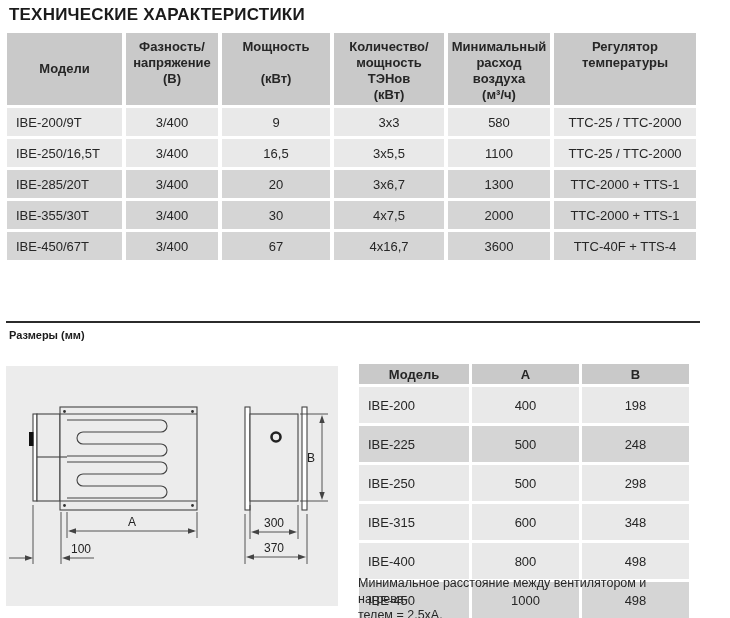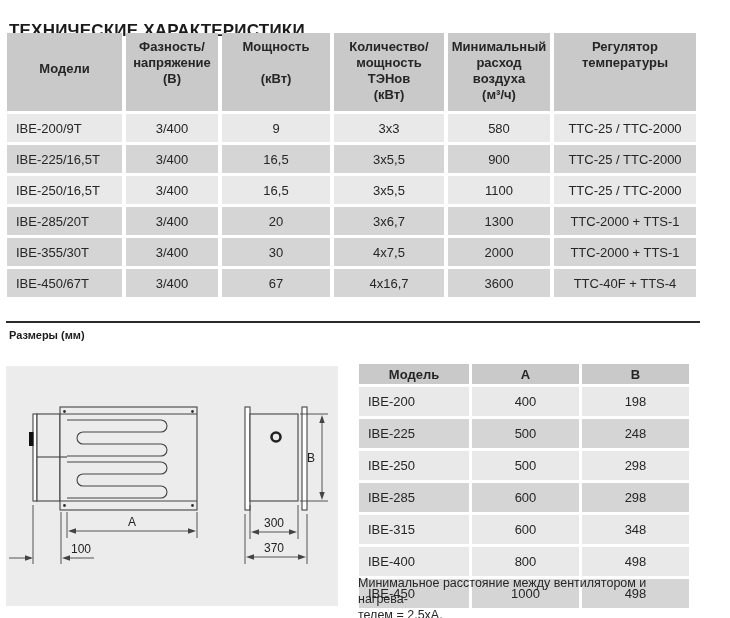--- a/index.html
+++ b/index.html
@@ -2,30 +2,30 @@
 <html><head>
 <meta charset="utf-8">
 <style>
   html,body{margin:0;padding:0;}
   body{
     width:730px;height:618px;position:relative;background:#ffffff;
     font-family:"Liberation Sans", sans-serif;color:#222;overflow:hidden;
   }
   .page-title{
     position:absolute;left:9px;top:5px;font-size:17px;font-weight:bold;
-    letter-spacing:.2px;color:#1b1b1b;margin-top:16px;
+    letter-spacing:.2px;color:#1b1b1b;
   }
   
   table.specs{
     position:absolute;left:3px;top:30px;border-collapse:separate;border-spacing:4px 3px;
     table-layout:fixed;
   }
   table.specs th{
     background:#c9c9c9;font-size:13px;font-weight:bold;line-height:16px;
-    vertical-align:top;padding:6px 2px 8px 2px;text-align:center;white-space:pre-line;
+    vertical-align:top;padding:6px 2px 2px 2px;text-align:center;white-space:pre-line;
     height:64px;color:#262626;
   }
   table.specs th.v-mid{vertical-align:middle;padding-top:2px;}
   table.specs td{
     font-size:13px;text-align:center;height:28px;padding:0 2px;color:#262626;
   }
   table.specs td.model, table.dims td.model{text-align:left;padding-left:9px;}
   tr.r-light td{background:#e9e9e9;}
   tr.r-dark td{background:#d5d5d5;}
   .c1{width:115px;} .c2{width:92px;} .c3{width:108px;}
@@ -39,21 +39,21 @@
   .dim-label{font-size:12px;fill:#222;font-family:"Liberation Sans",sans-serif;}
   
   table.dims{
     position:absolute;left:356px;top:361px;border-collapse:separate;border-spacing:3px;
     table-layout:fixed;
   }
   table.dims th{
     background:#c9c9c9;font-size:13px;font-weight:bold;height:20px;text-align:center;
     padding:0 2px;color:#262626;
   }
-  table.dims td{font-size:13px;text-align:center;height:29px;padding:0 2px;color:#262626;}
+  table.dims td{font-size:13px;text-align:center;height:36px;padding:0 2px;color:#262626;}
   .d1{width:110px;} .d2{width:107px;} .d3{width:107px;}
   .dims-note{
     position:absolute;left:358px;top:575px;width:340px;font-size:12.5px;line-height:16px;
     color:#262626;white-space:pre-line;
   }
 </style>
 </head>
 <body>
 
 <div class="page-title">ТЕХНИЧЕСКИЕ ХАРАКТЕРИСТИКИ</div>
@@ -90,28 +90,20 @@
   </thead>
   <tbody>
     <tr class="r-light">
       <td class="model">IBE-200/9T</td>
       <td>3/400</td>
       <td>9</td>
       <td>3x3</td>
       <td>580</td>
       <td>TTC-25 / TTC-2000</td>
     </tr>
-    <tr class="r-dark">
-      <td class="model">IBE-225/16,5T</td>
-      <td>3/400</td>
-      <td>16,5</td>
-      <td>3x5,5</td>
-      <td>900</td>
-      <td>TTC-25 / TTC-2000</td>
-    </tr>
     <tr class="r-light">
       <td class="model">IBE-250/16,5T</td>
       <td>3/400</td>
       <td>16,5</td>
       <td>3x5,5</td>
       <td>1100</td>
       <td>TTC-25 / TTC-2000</td>
     </tr>
     <tr class="r-dark">
       <td class="model">IBE-285/20T</td>
@@ -234,25 +226,20 @@
     <tr class="r-dark">
       <td class="model">IBE-225</td>
       <td>500</td>
       <td>248</td>
     </tr>
     <tr class="r-light">
       <td class="model">IBE-250</td>
       <td>500</td>
       <td>298</td>
     </tr>
-    <tr class="r-dark">
-      <td class="model">IBE-285</td>
-      <td>600</td>
-      <td>298</td>
-    </tr>
     <tr class="r-light">
       <td class="model">IBE-315</td>
       <td>600</td>
       <td>348</td>
     </tr>
     <tr class="r-light">
       <td class="model">IBE-400</td>
       <td>800</td>
       <td>498</td>
     </tr>

